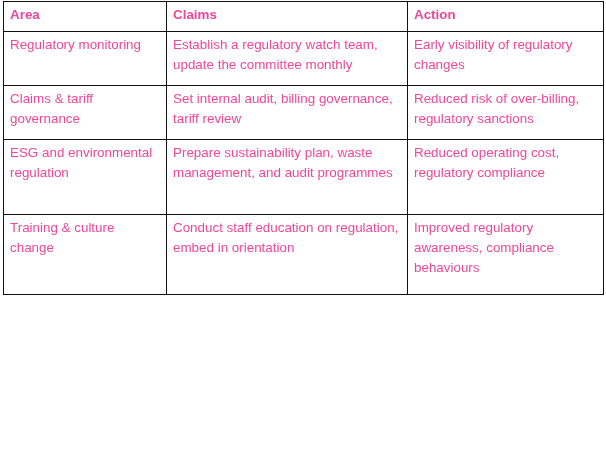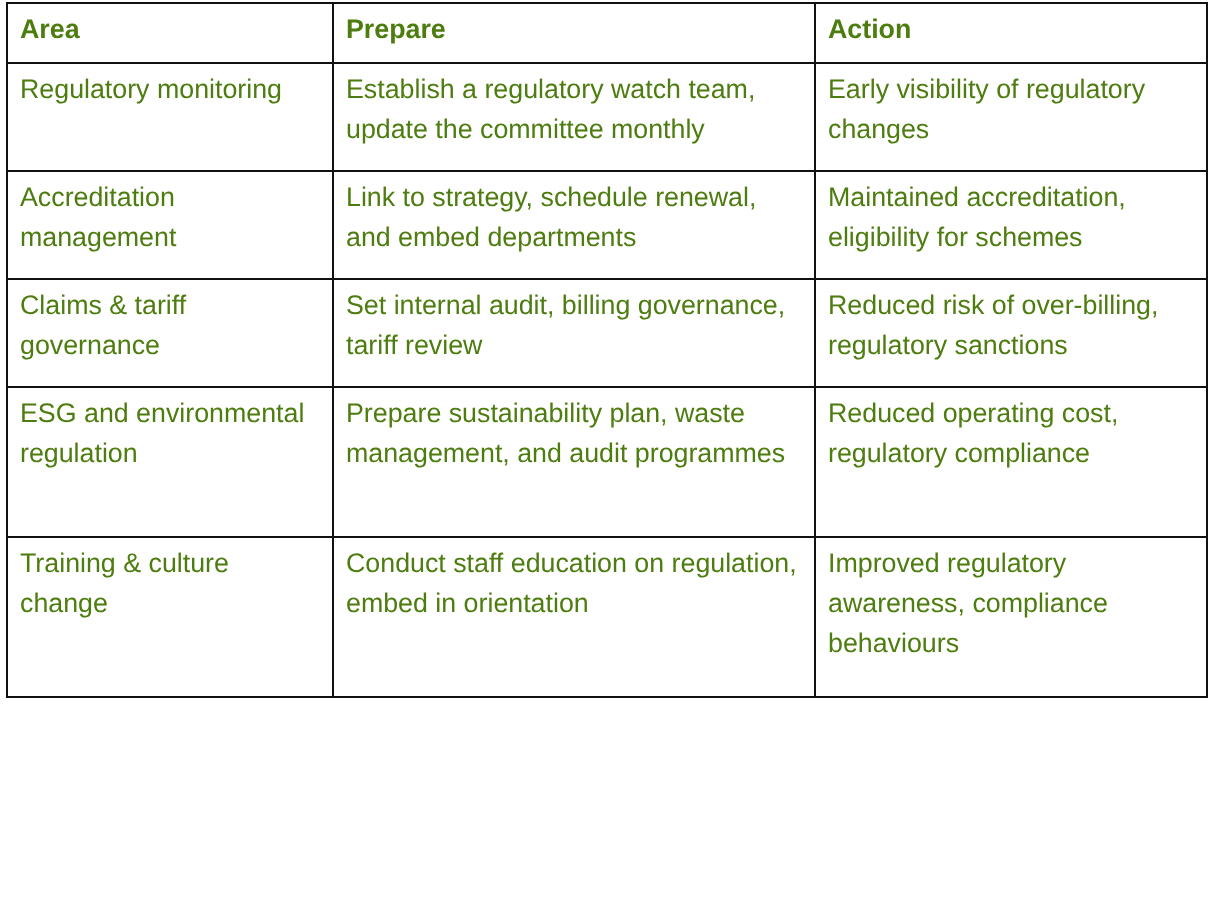--- a/index.html
+++ b/index.html
@@ -1,21 +1,21 @@
 <!DOCTYPE html>
 <html><head>
 <meta charset="utf-8">
 <style>
   html, body { margin: 0; padding: 0; background: #ffffff; }
   body { width: 606px; height: 461px; position: relative; overflow: hidden; }
   table {
     position: absolute; left: 3px; top: 1px;
     border-collapse: collapse;
     font-family: "Liberation Sans", sans-serif;
-    font-size: 13.4px; color: #4d7c0f;
+    font-size: 13.4px; color: #ec4899;
     table-layout: fixed;
   }
   td, th {
     border: 1.5px solid #111;
     vertical-align: top;
     text-align: left;
     padding: 3px 5px 2px 6px;
     line-height: 20px;
   }
   th { font-weight: bold; }
@@ -32,34 +32,29 @@
 
 <table>
   <colgroup>
       <col class="c1">
       <col class="c2">
       <col class="c3">
     </colgroup>
   <thead>
     <tr class="h">
       <th>Area</th>
-      <th>Prepare</th>
+      <th>Claims</th>
       <th>Action</th>
     </tr>
   </thead>
   <tbody>
     <tr class="r2">
       <td>Regulatory monitoring</td>
       <td>Establish a regulatory watch team, update the committee monthly</td>
       <td>Early visibility of regulatory changes</td>
-    </tr>
-    <tr class="r2">
-      <td>Accreditation management</td>
-      <td>Link to strategy, schedule renewal, and embed departments</td>
-      <td>Maintained accreditation, eligibility for schemes</td>
     </tr>
     <tr class="r2">
       <td>Claims &amp; tariff governance</td>
       <td>Set internal audit, billing governance, tariff review</td>
       <td>Reduced risk of over-billing, regulatory sanctions</td>
     </tr>
     <tr class="r3">
       <td>ESG and environmental regulation</td>
       <td>Prepare sustainability plan, waste management, and audit programmes</td>
       <td>Reduced operating cost, regulatory compliance</td>

